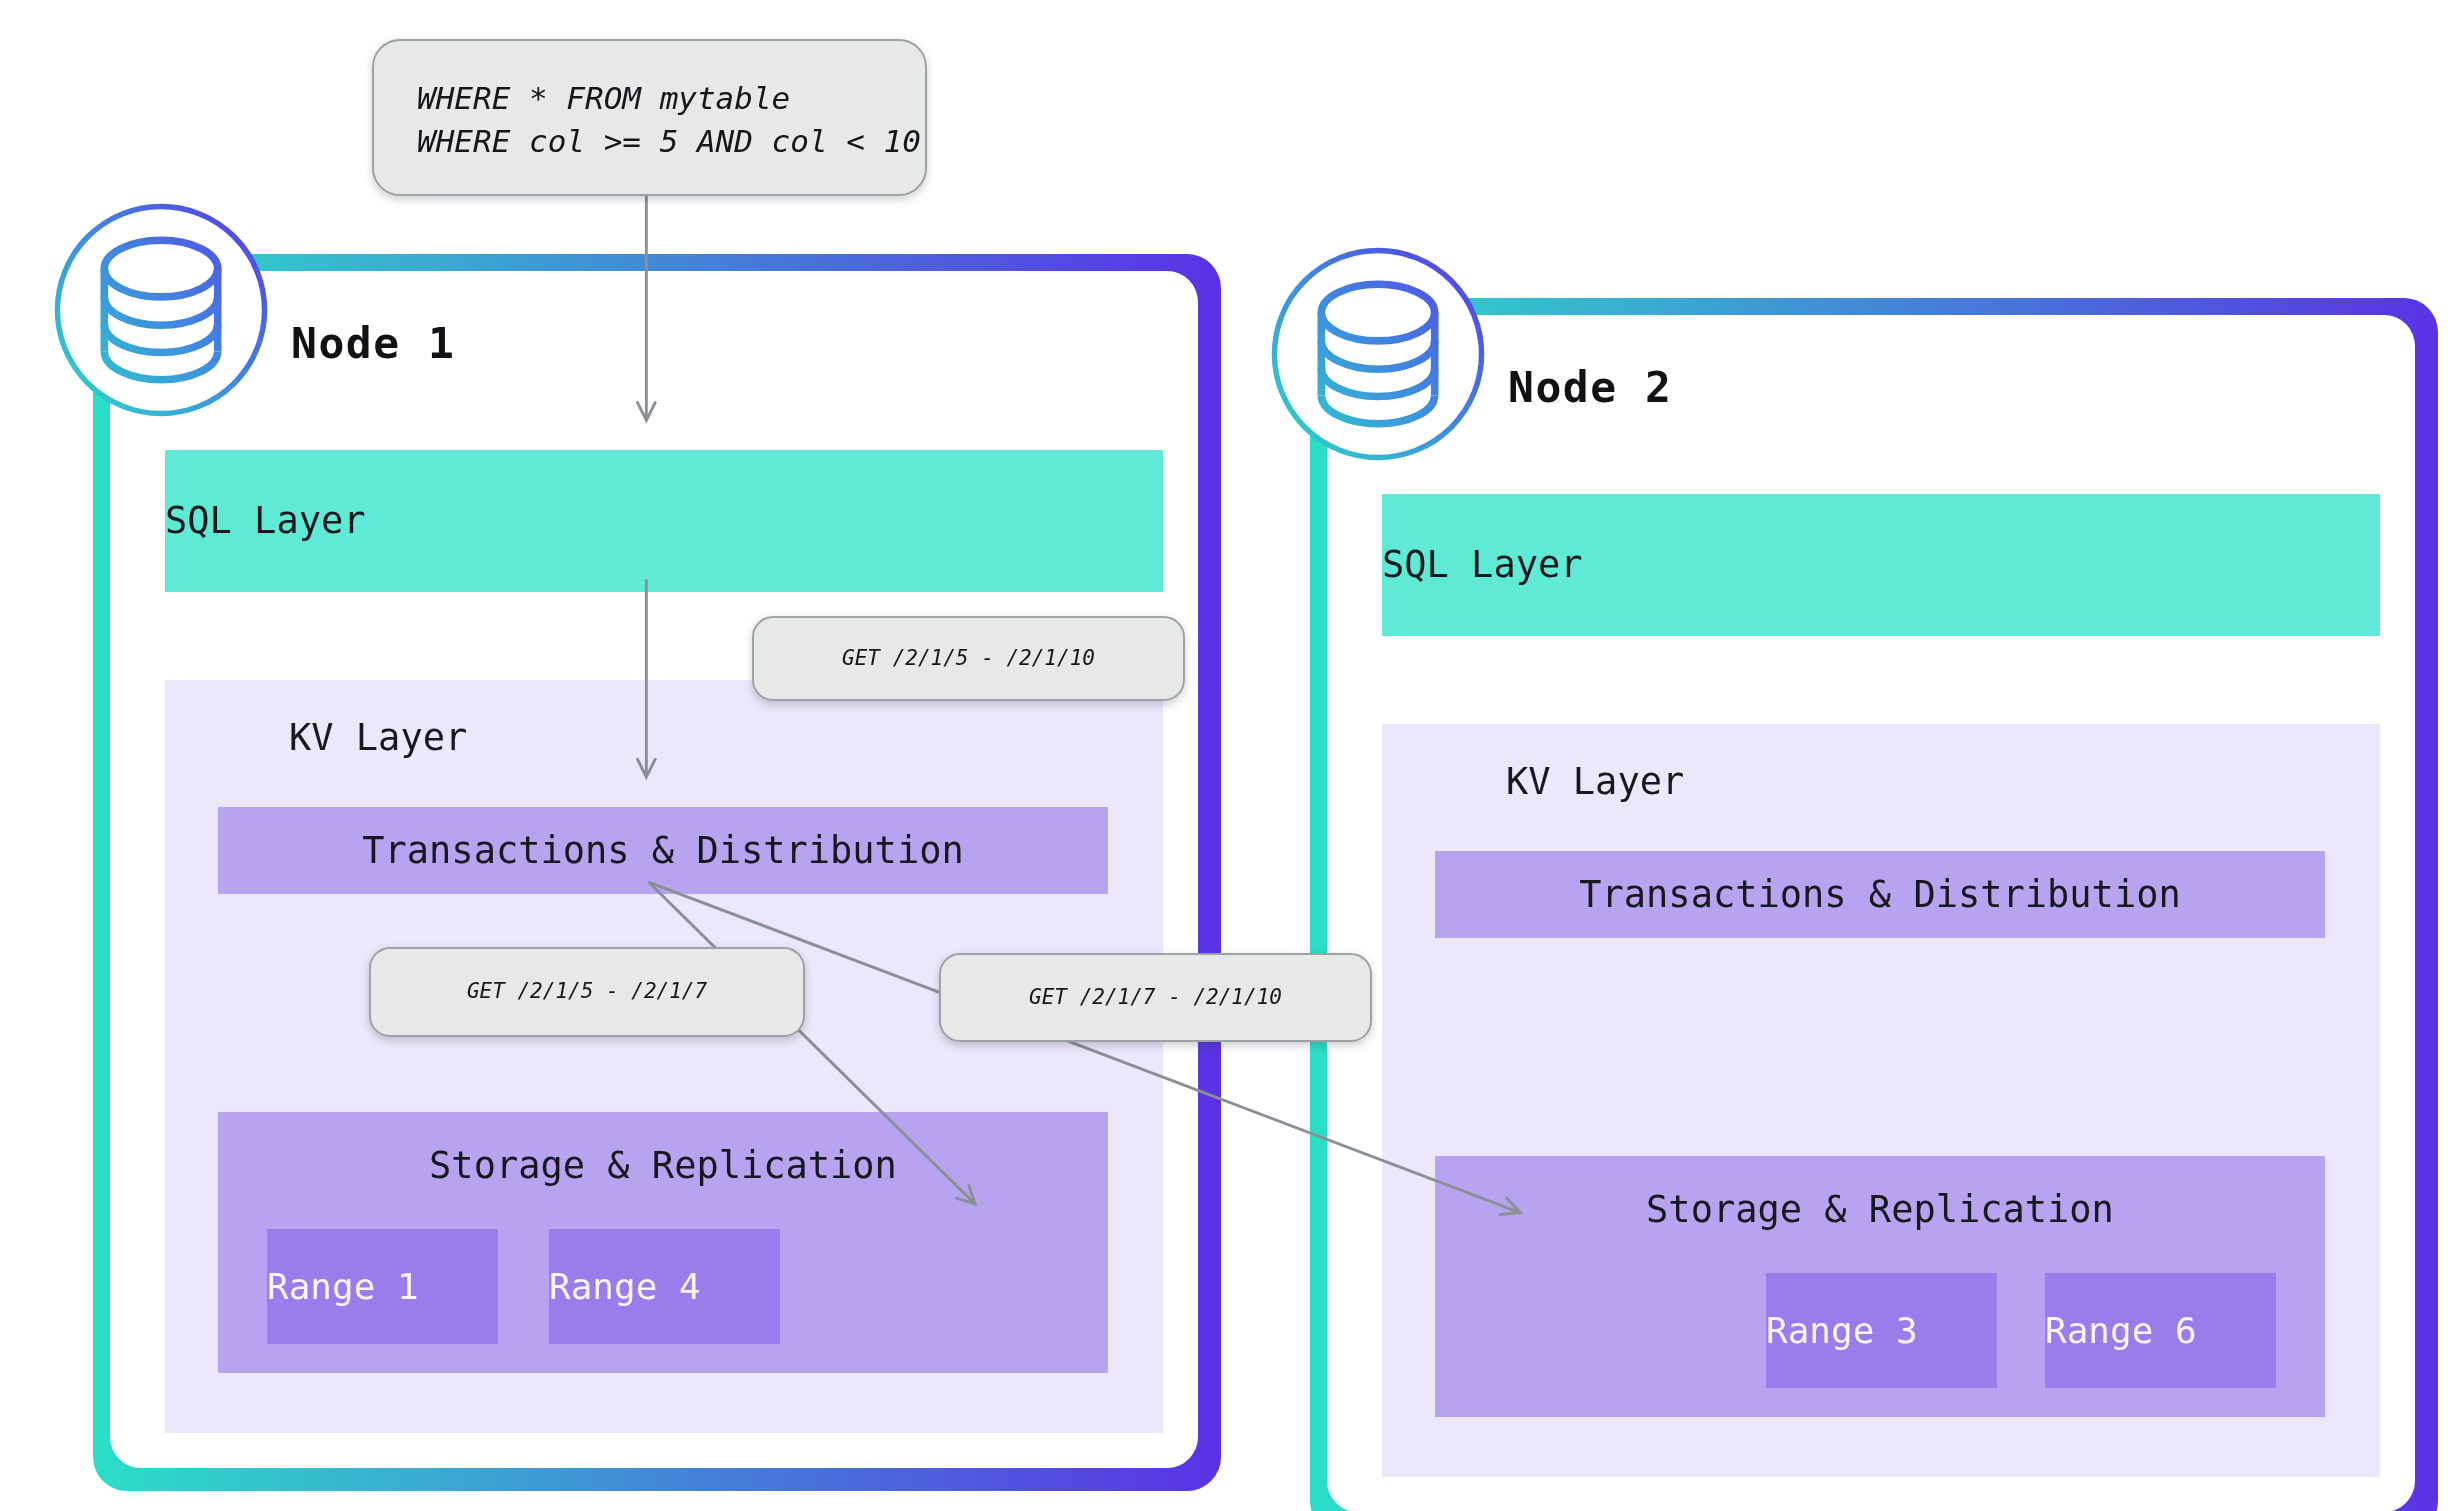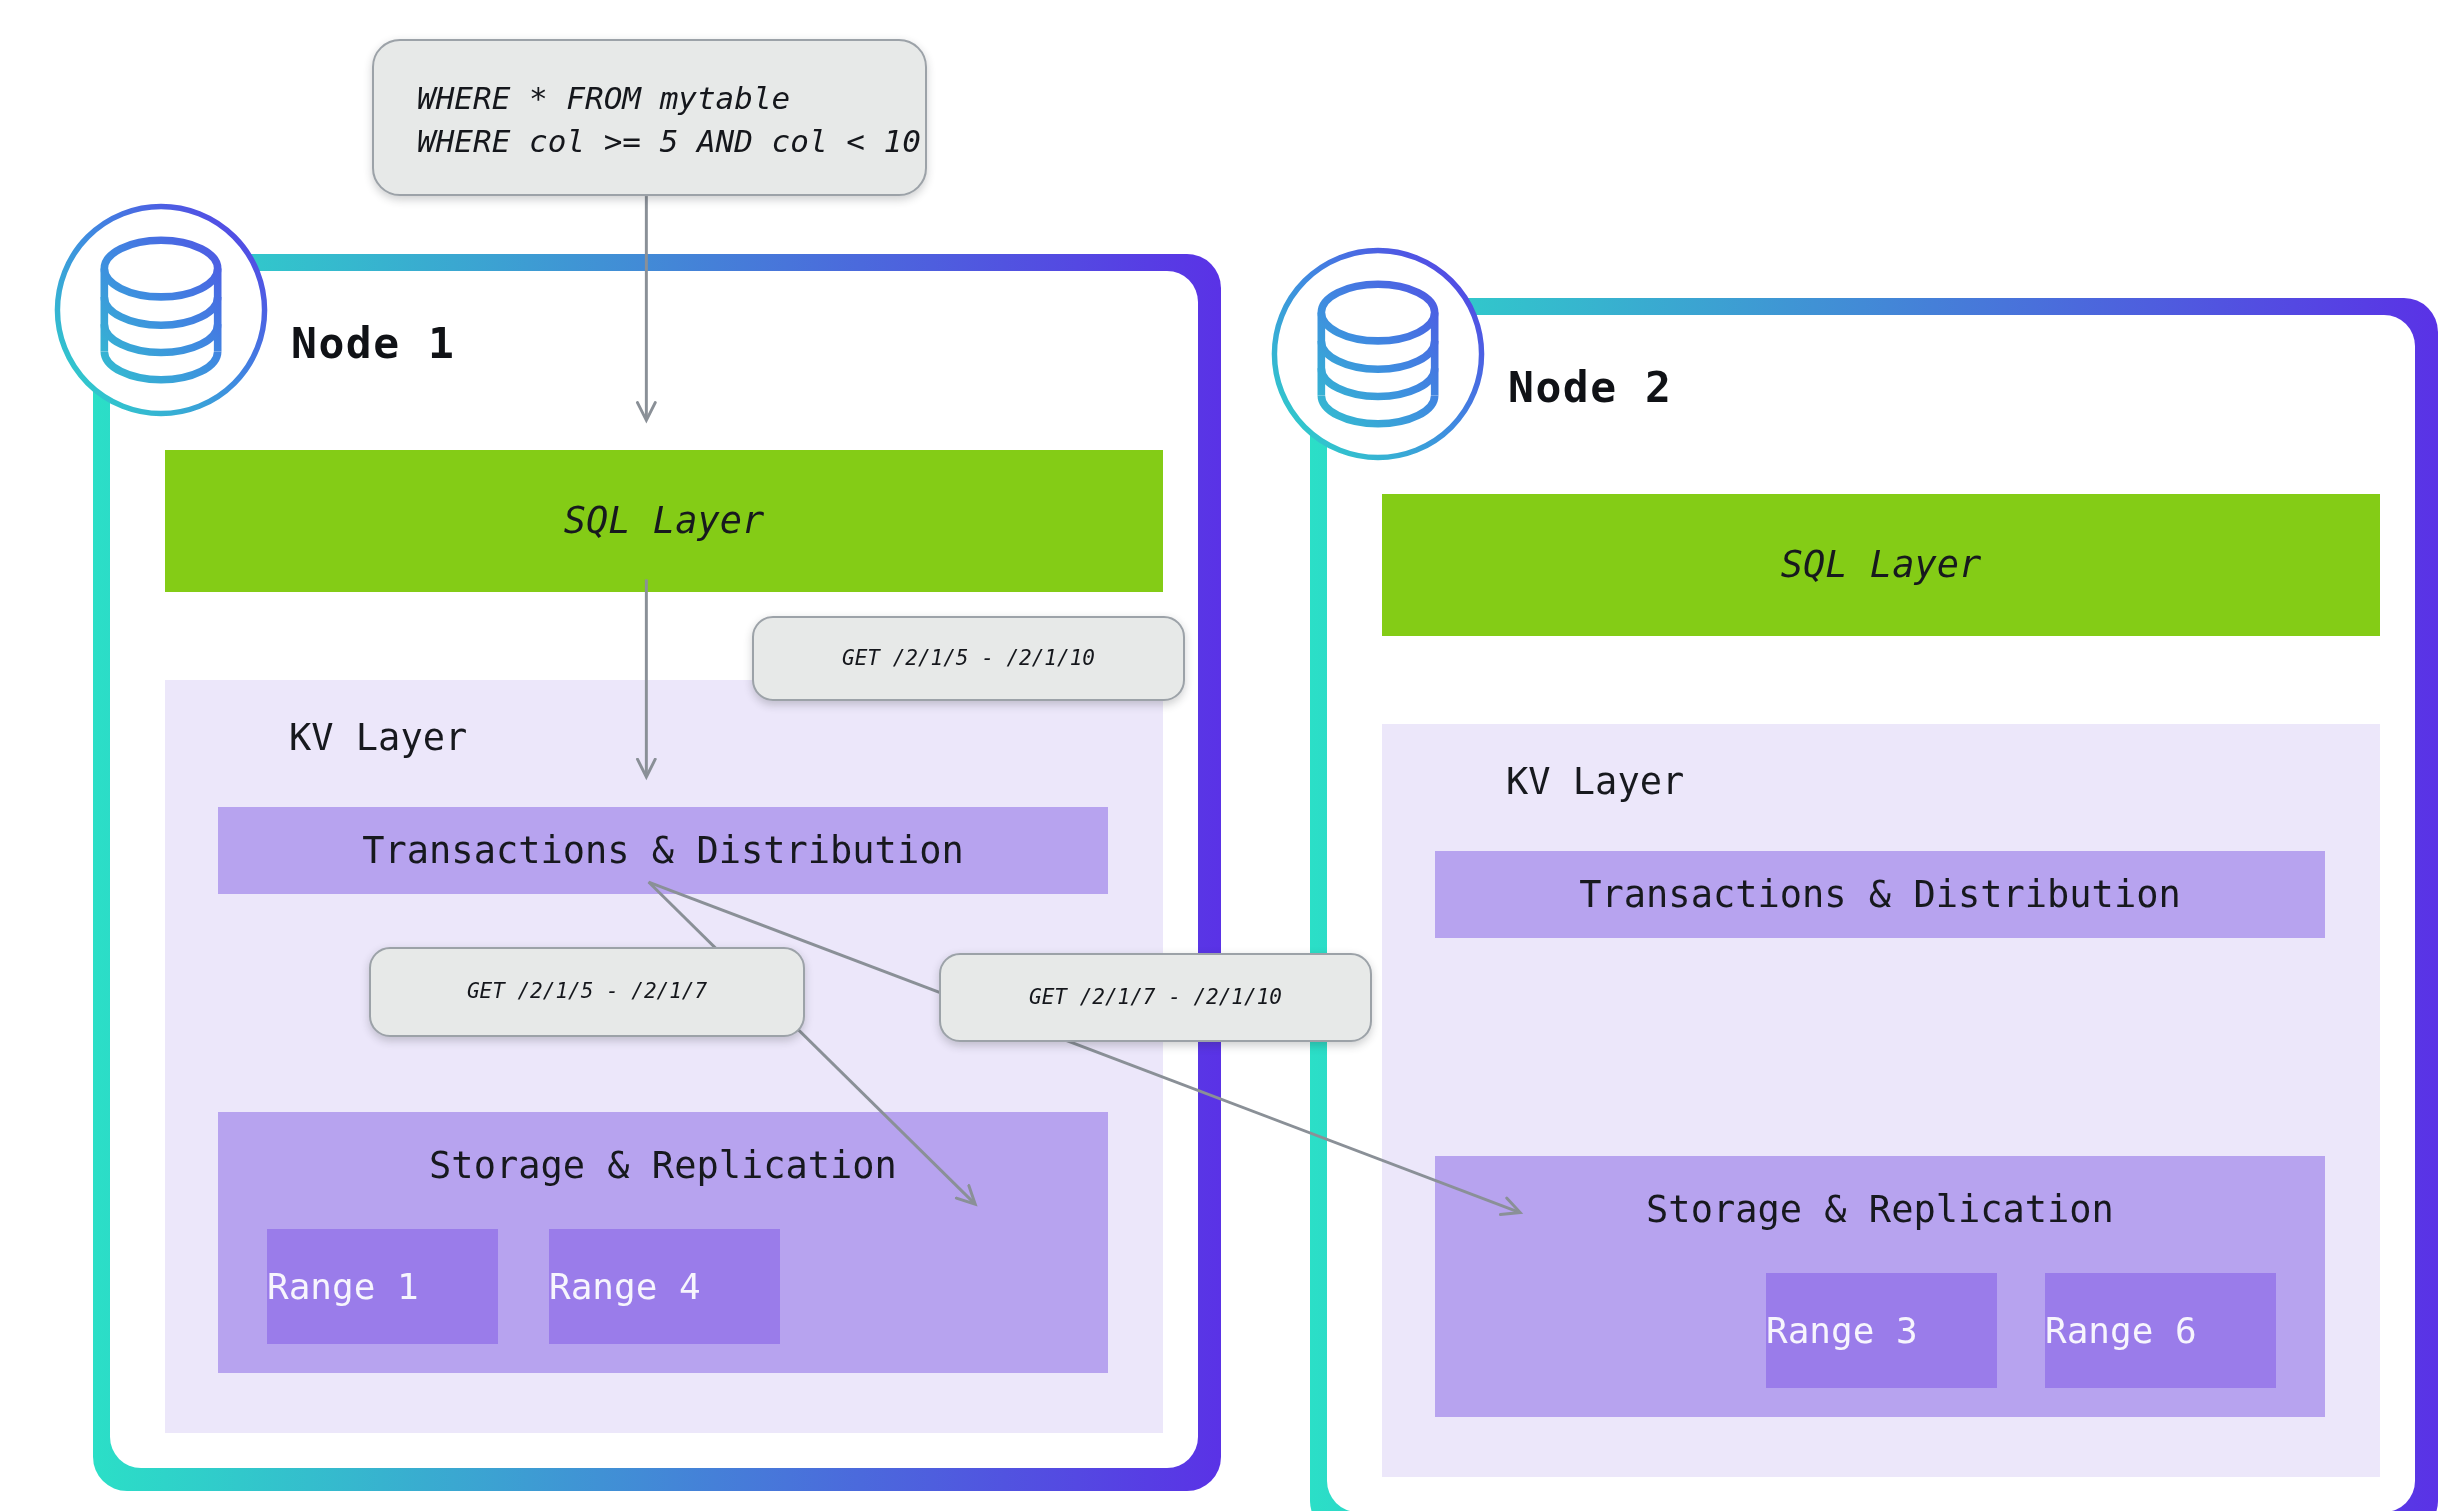--- a/index.html
+++ b/index.html
@@ -11,22 +11,22 @@
         background:linear-gradient(90deg,#2bdfc7,#5a32e6);padding:17px;z-index:1;}
   .node-inner{position:relative;width:1088px;height:1197px;background:#ffffff;border-radius:31px;}
   .node-1{left:93px;}
   .node-2{left:1310px;margin-top:44px;}
 
   .node-title{position:absolute;left:181px;top:47px;font-size:43px;font-weight:bold;
               line-height:50px;letter-spacing:1.5px;color:#101216;white-space:nowrap;}
 
   .badge{position:absolute;left:-58px;top:-70px;width:218px;height:218px;z-index:7;}
 
-  .sql-layer{position:absolute;left:55px;top:179px;width:998px;height:142px;background:#84cc16;
-             text-align:center;line-height:142px;font-size:37px;font-style:italic;}
+  .sql-layer{position:absolute;left:55px;top:179px;width:998px;height:142px;background:#5eead4;
+             line-height:142px;font-size:37px;}
   .kv-layer{position:absolute;left:55px;top:409px;width:998px;height:753px;background:#ece7fa;}
   .kv-label{position:absolute;left:124px;top:36px;font-size:37px;white-space:nowrap;}
   .trans-box{position:absolute;left:53px;top:127px;width:890px;height:87px;background:#b7a3ef;
              text-align:center;line-height:87px;font-size:37px;}
   .storage-box{position:absolute;left:53px;top:432px;width:890px;height:261px;background:#b7a3ef;}
   .storage-title{position:absolute;left:0;top:32px;width:100%;text-align:center;font-size:37px;}
   .range{position:absolute;top:117px;width:231px;height:115px;background:#9a7cea;color:#f7f5fd;
          text-align:left;line-height:115px;font-size:36px;}
   .range-a{left:49px;}  .range-b{left:331px;}  .range-c{left:610px;}
 

